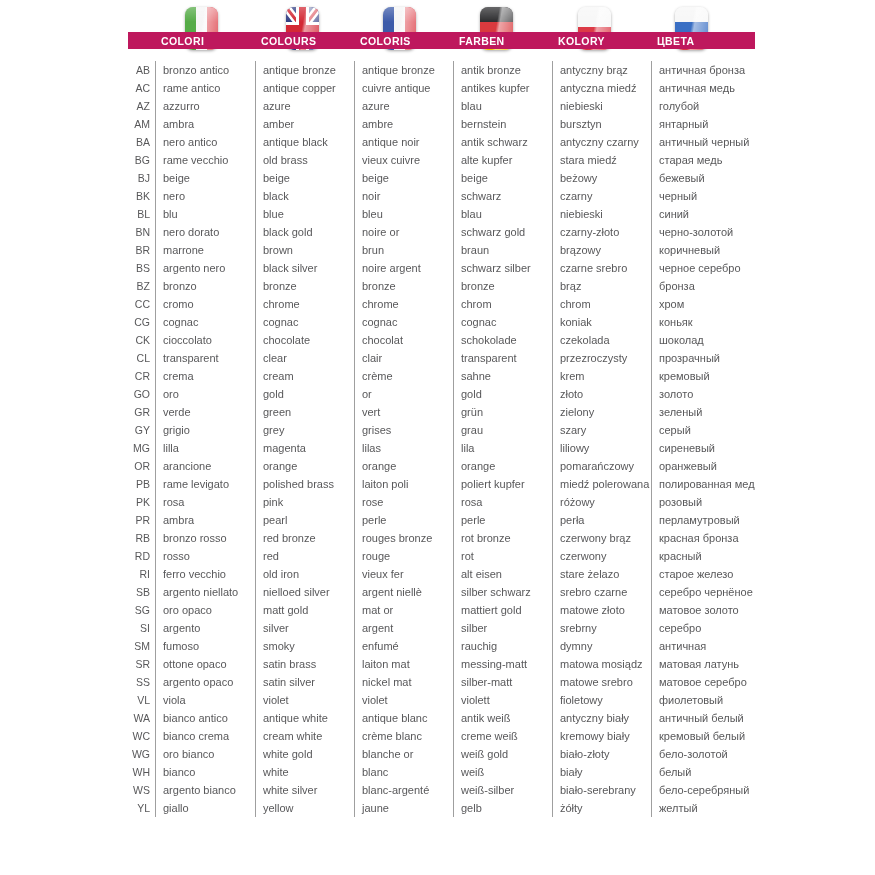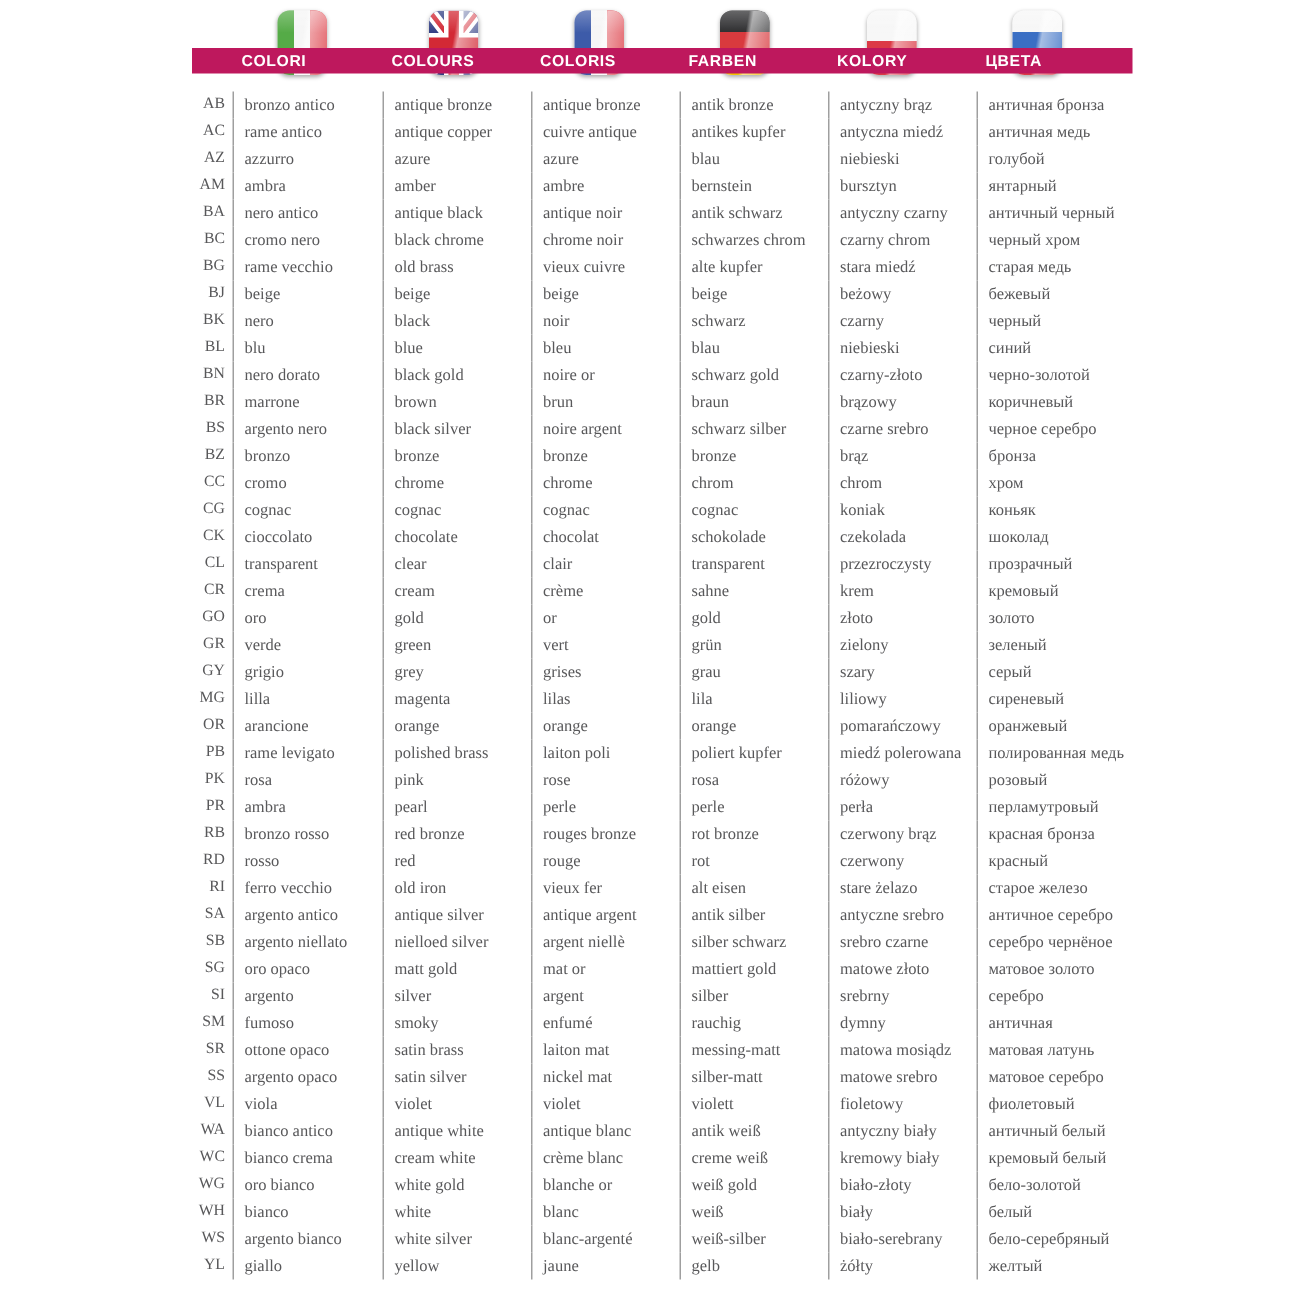--- a/index.html
+++ b/index.html
@@ -27,21 +27,21 @@
   
   :root{--cols:27px 100px 99px 99px 99px 99px 104px;}
   .thead{
     position:absolute;left:128px;top:32px;width:627px;height:17px;background:#be185d;
     display:grid;grid-template-columns:var(--cols);align-items:center;
   }
   .th{
     color:#ffffff;font-size:10.5px;font-weight:bold;letter-spacing:.4px;
     padding-left:6px;white-space:nowrap;overflow:hidden;
   }
-  .tbody{position:absolute;left:128px;top:61px;width:627px;font-family:Liberation Serif, serif;}
+  .tbody{position:absolute;left:128px;top:61px;width:627px;}
   .tr{display:grid;grid-template-columns:var(--cols);height:18px;align-items:center;}
   .td{
     font-size:11px;line-height:18px;padding-left:7px;white-space:nowrap;overflow:hidden;
     border-left:1px solid #9f9f9f;height:18px;box-sizing:border-box;
   }
   .td.code{border-left:none;text-align:right;padding-left:0;padding-right:5px;font-size:10.5px;}
 </style>
 </head>
 <body>
 
@@ -118,29 +118,20 @@
   <div class="tr">
     <div class="td code">BA</div>
     <div class="td">nero antico</div>
     <div class="td">antique black</div>
     <div class="td">antique noir</div>
     <div class="td">antik schwarz</div>
     <div class="td">antyczny czarny</div>
     <div class="td">античный черный</div>
   </div>
 
-  <div class="tr">
-    <div class="td code">BC</div>
-    <div class="td">cromo nero</div>
-    <div class="td">black chrome</div>
-    <div class="td">chrome noir</div>
-    <div class="td">schwarzes chrom</div>
-    <div class="td">czarny chrom</div>
-    <div class="td">черный хром</div>
-  </div>
 
   <div class="tr">
     <div class="td code">BG</div>
     <div class="td">rame vecchio</div>
     <div class="td">old brass</div>
     <div class="td">vieux cuivre</div>
     <div class="td">alte kupfer</div>
     <div class="td">stara miedź</div>
     <div class="td">старая медь</div>
   </div>
@@ -369,29 +360,20 @@
   <div class="tr">
     <div class="td code">RI</div>
     <div class="td">ferro vecchio</div>
     <div class="td">old iron</div>
     <div class="td">vieux fer</div>
     <div class="td">alt eisen</div>
     <div class="td">stare żelazo</div>
     <div class="td">старое железо</div>
   </div>
 
-  <div class="tr">
-    <div class="td code">SA</div>
-    <div class="td">argento antico</div>
-    <div class="td">antique silver</div>
-    <div class="td">antique argent</div>
-    <div class="td">antik silber</div>
-    <div class="td">antyczne srebro</div>
-    <div class="td">античное серебро</div>
-  </div>
 
   <div class="tr">
     <div class="td code">SB</div>
     <div class="td">argento niellato</div>
     <div class="td">nielloed silver</div>
     <div class="td">argent niellè</div>
     <div class="td">silber schwarz</div>
     <div class="td">srebro czarne</div>
     <div class="td">серебро чернёное</div>
   </div>

